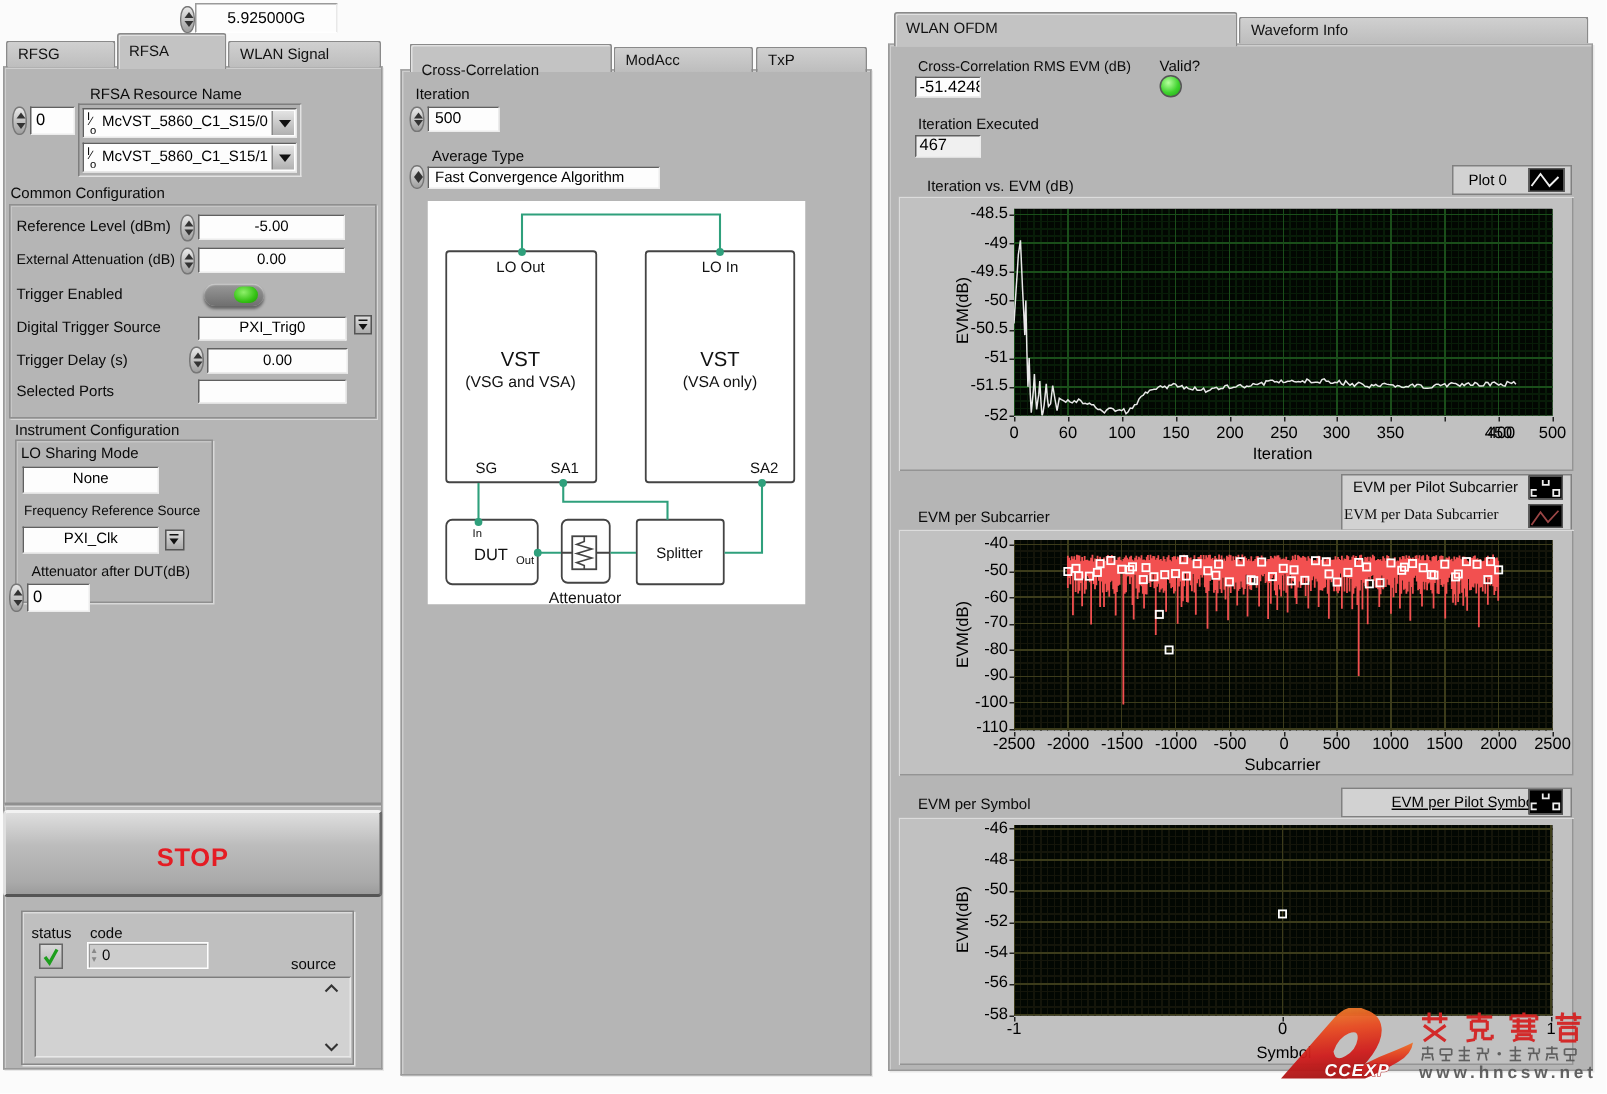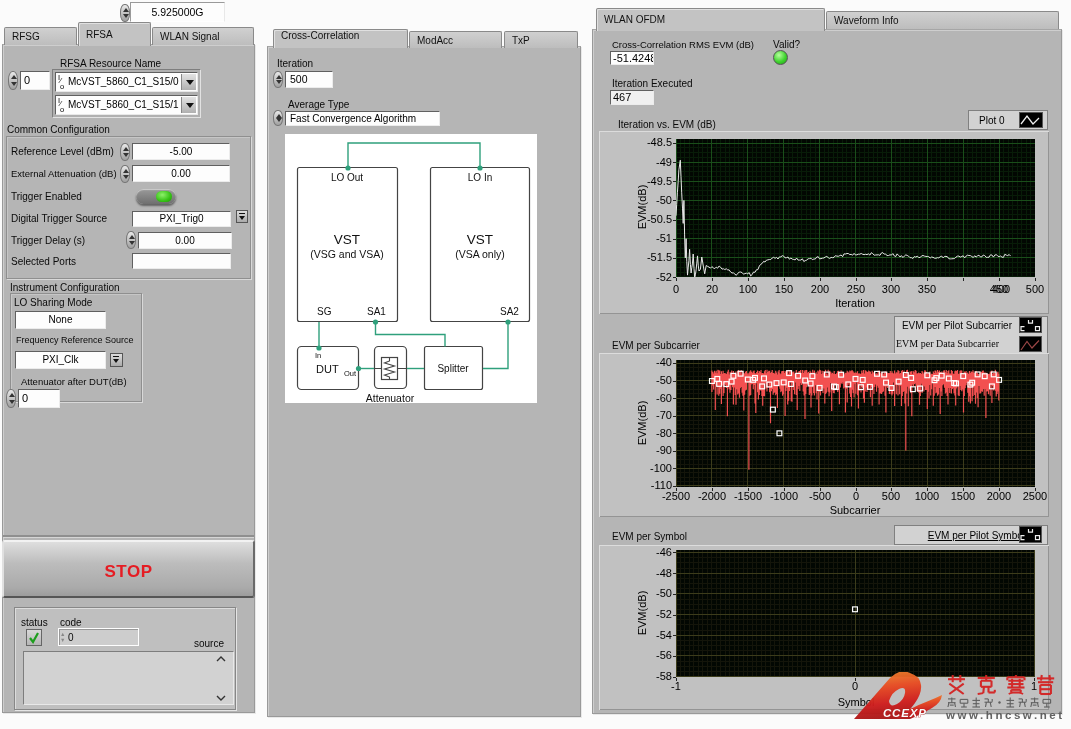--- a/index.html
+++ b/index.html
@@ -123,21 +123,21 @@
 <div class="abs" style="left:23px;top:651px;width:211px;height:54px;background:#d2d2d2;border:1px solid;border-color:#7d7d7d #e8e8e8 #e8e8e8 #7d7d7d;"></div>
 <svg class="abs" style="left:215px;top:655px;" width="12" height="9">
       <path d="M2 6 L6 2 L10 6" stroke="#333" stroke-width="1.4" fill="none"></path>
     </svg>
 <svg class="abs" style="left:215px;top:693px;" width="12" height="9">
       <path d="M2 3 L6 7 L10 3" stroke="#333" stroke-width="1.4" fill="none"></path>
     </svg>
 <div class="panel" style="left:267px;top:46px;width:314px;height:671px;"></div>
 <div class="tab" style="left:409px;top:31px;width:93px;height:17px;padding-top:3px;">ModAcc</div>
 <div class="tab" style="left:504px;top:31px;width:74px;height:17px;padding-top:3px;">TxP</div>
-<div class="tab tabsel" style="left:273px;top:29px;width:135px;height:19px;padding-top:0;">Cross-Correlation</div>
+<div class="tab tabsel" style="left:273px;top:29px;width:135px;height:19px;padding-top:12px;">Cross-Correlation</div>
 <div class="lbl" style="left:277px;top:58px;">Iteration</div>
 <div class="spin" style="left:273px;top:71px;height:17px;">
       <i class="up"></i>
       <i class="dn"></i>
     </div>
 <div class="box" style="left:285px;top:71px;width:48px;height:17px;line-height:15px;padding-left:4px;font-size:10.5px;">500</div>
 <div class="lbl" style="left:288px;top:99px;">Average Type</div>
 <div class="spin" style="left:273px;top:110px;height:16px;">
       <i class="up"></i>
       <i class="dn"></i>
@@ -351,21 +351,21 @@
 <div class="tick" style="left:620px;width:52px;top:213px;text-align:right;">-50.5</div>
 <div class="abs" style="left:673px;top:220px;width:3px;height:1px;background:#222;"></div>
 <div class="tick" style="left:620px;width:52px;top:232px;text-align:right;">-51</div>
 <div class="abs" style="left:673px;top:239px;width:3px;height:1px;background:#222;"></div>
 <div class="tick" style="left:620px;width:52px;top:251px;text-align:right;">-51.5</div>
 <div class="abs" style="left:673px;top:258px;width:3px;height:1px;background:#222;"></div>
 <div class="tick" style="left:620px;width:52px;top:271px;text-align:right;">-52</div>
 <div class="abs" style="left:673px;top:277px;width:3px;height:1px;background:#222;"></div>
 <div class="tick" style="left:662px;top:283px;width:28px;text-align:center;">0</div>
 <div class="abs" style="left:676px;top:278px;width:1px;height:3px;background:#222;"></div>
-<div class="tick" style="left:698px;top:283px;width:28px;text-align:center;">20</div>
+<div class="tick" style="left:698px;top:283px;width:28px;text-align:center;">60</div>
 <div class="abs" style="left:712px;top:278px;width:1px;height:3px;background:#222;"></div>
 <div class="tick" style="left:734px;top:283px;width:28px;text-align:center;">100</div>
 <div class="abs" style="left:748px;top:278px;width:1px;height:3px;background:#222;"></div>
 <div class="tick" style="left:770px;top:283px;width:28px;text-align:center;">150</div>
 <div class="abs" style="left:784px;top:278px;width:1px;height:3px;background:#222;"></div>
 <div class="tick" style="left:806px;top:283px;width:28px;text-align:center;">200</div>
 <div class="abs" style="left:820px;top:278px;width:1px;height:3px;background:#222;"></div>
 <div class="tick" style="left:842px;top:283px;width:28px;text-align:center;">250</div>
 <div class="abs" style="left:856px;top:278px;width:1px;height:3px;background:#222;"></div>
 <div class="tick" style="left:877px;top:283px;width:28px;text-align:center;">300</div>

